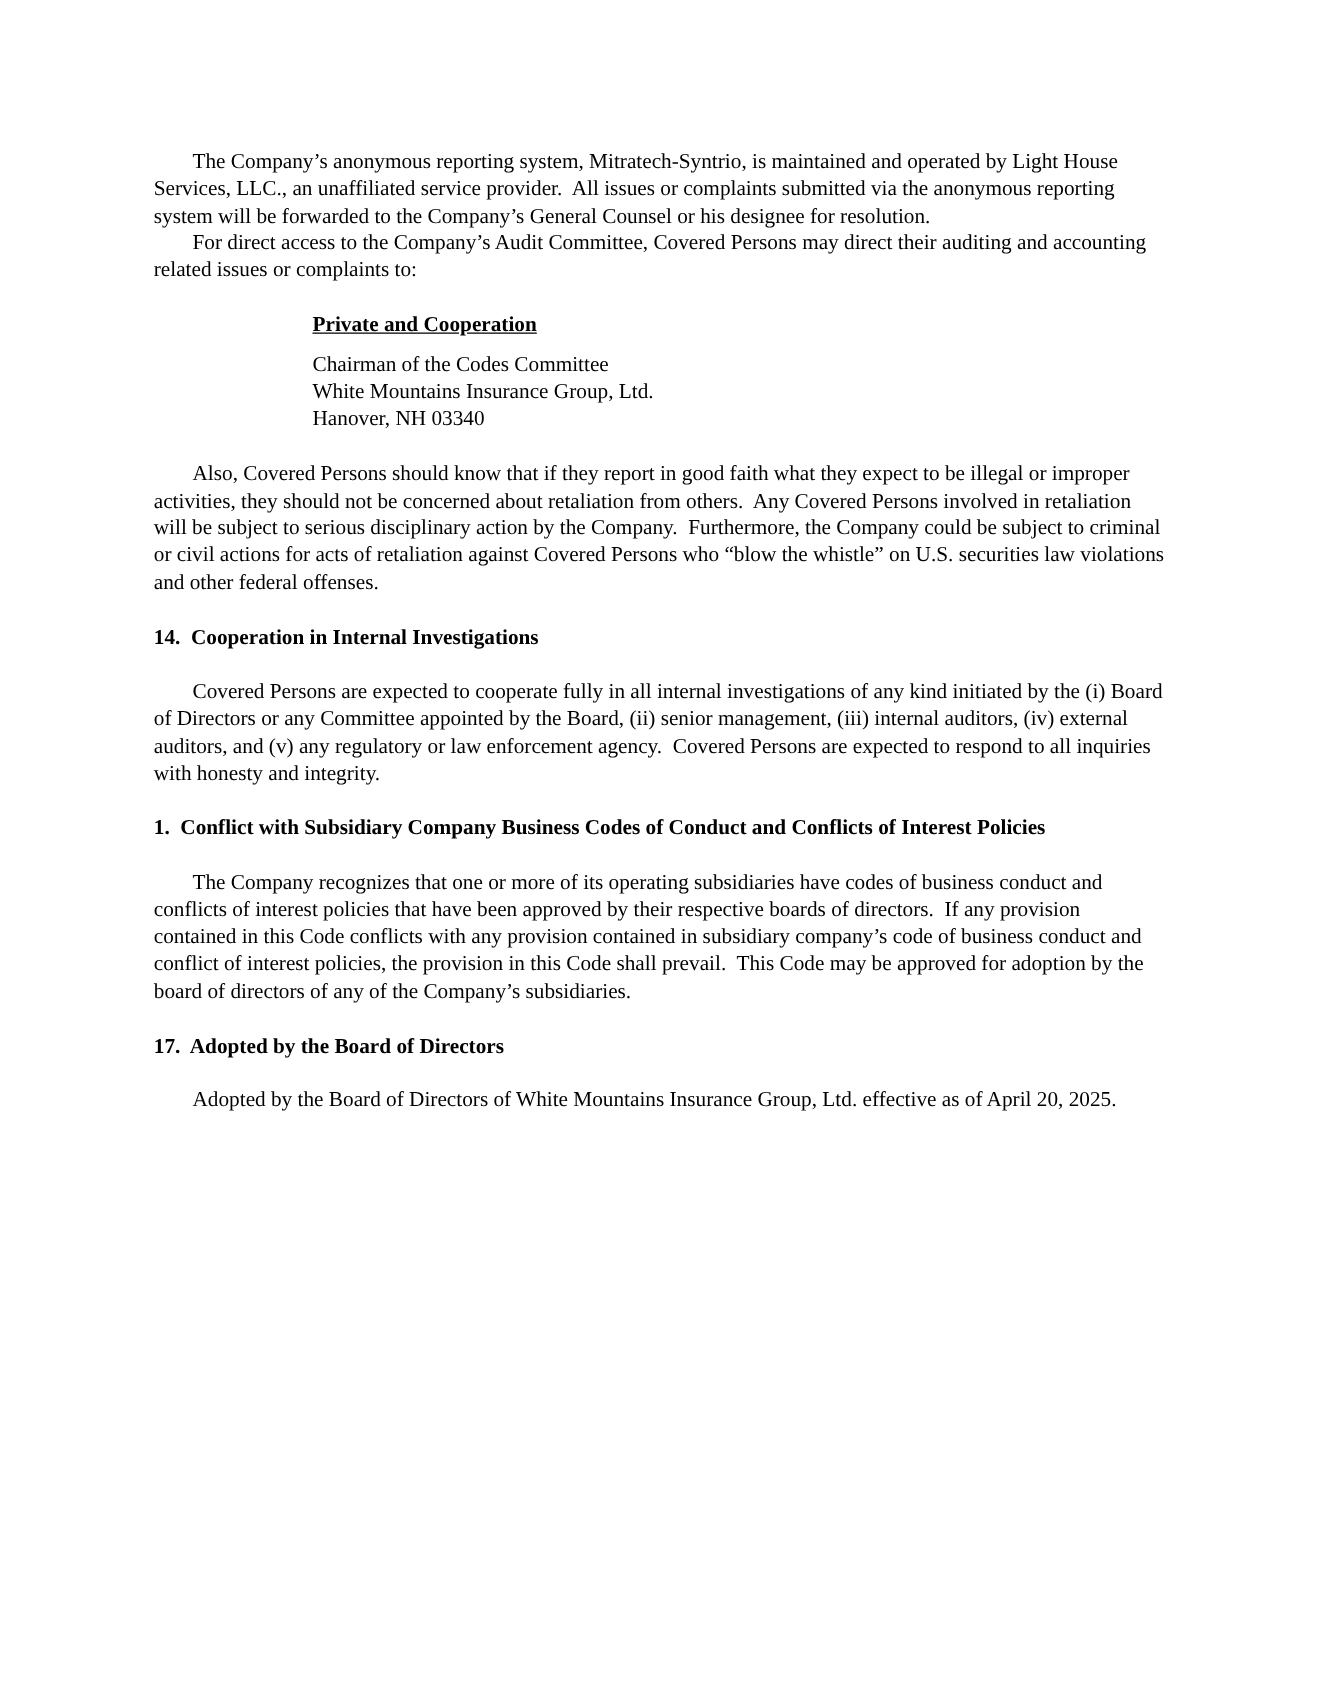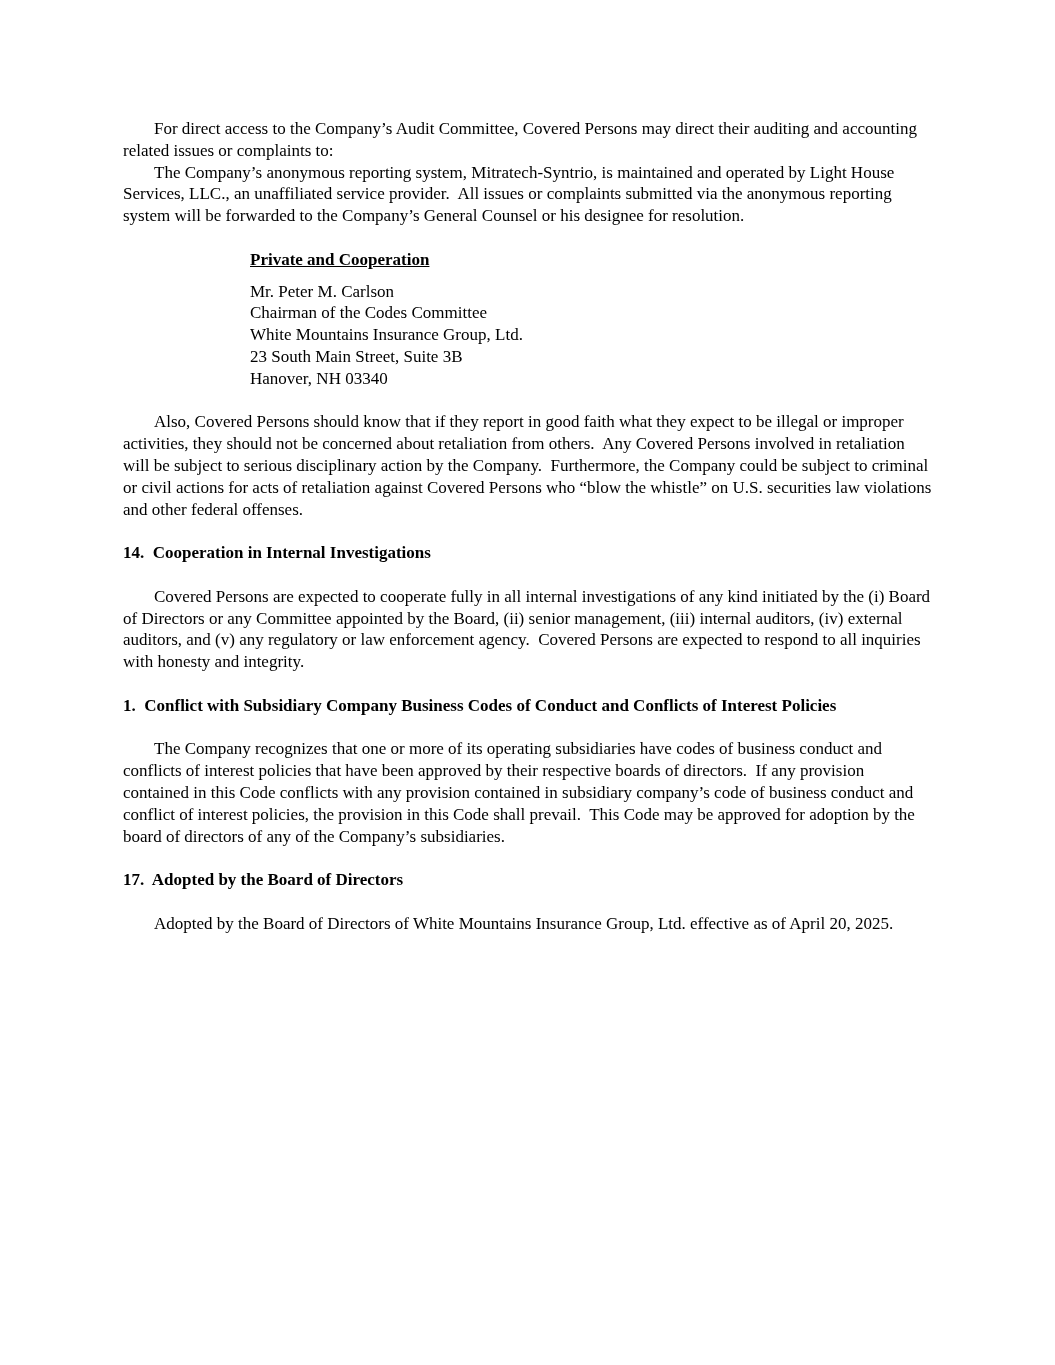--- a/index.html
+++ b/index.html
@@ -48,30 +48,28 @@
   }
   .address-line {
     white-space: pre-wrap;
   }
 </style>
 </head>
 <body>
 
 <div class="page">
 
+  <p class="para">The Company’s anonymous reporting system, Mitratech-Syntrio, is maintained and operated by Light House Services, LLC., an unaffiliated service provider.  All issues or complaints submitted via the anonymous reporting system will be forwarded to the Company’s General Counsel or his designee for resolution.</p>
+
   <p class="para">For direct access to the Company’s Audit Committee, Covered Persons may direct their auditing and accounting related issues or complaints to:</p>
-
-  <p class="para">The Company’s anonymous reporting system, Mitratech-Syntrio, is maintained and operated by Light House Services, LLC., an unaffiliated service provider.  All issues or complaints submitted via the anonymous reporting system will be forwarded to the Company’s General Counsel or his designee for resolution.</p>
 
   <div class="address-block">
     <div class="address-label">Private and Cooperation</div>
-    <div class="address-line">Mr. Peter M. Carlson</div>
     <div class="address-line">Chairman of the Codes Committee</div>
     <div class="address-line">White Mountains Insurance Group, Ltd.</div>
-    <div class="address-line">23 South Main Street, Suite 3B</div>
     <div class="address-line">Hanover, NH 03340</div>
   </div>
 
   <p class="para gap-above">Also, Covered Persons should know that if they report in good faith what they expect to be illegal or improper activities, they should not be concerned about retaliation from others.  Any Covered Persons involved in retaliation will be subject to serious disciplinary action by the Company.  Furthermore, the Company could be subject to criminal or civil actions for acts of retaliation against Covered Persons who “blow the whistle” on U.S. securities law violations and other federal offenses.</p>
 
   <h3 class="section-heading">14.  Cooperation in Internal Investigations</h3>
 
   <p class="para gap-above">Covered Persons are expected to cooperate fully in all internal investigations of any kind initiated by the (i) Board of Directors or any Committee appointed by the Board, (ii) senior management, (iii) internal auditors, (iv) external auditors, and (v) any regulatory or law enforcement agency.  Covered Persons are expected to respond to all inquiries with honesty and integrity.</p>
 
   <h3 class="section-heading">1.  Conflict with Subsidiary Company Business Codes of Conduct and Conflicts of Interest Policies</h3>

